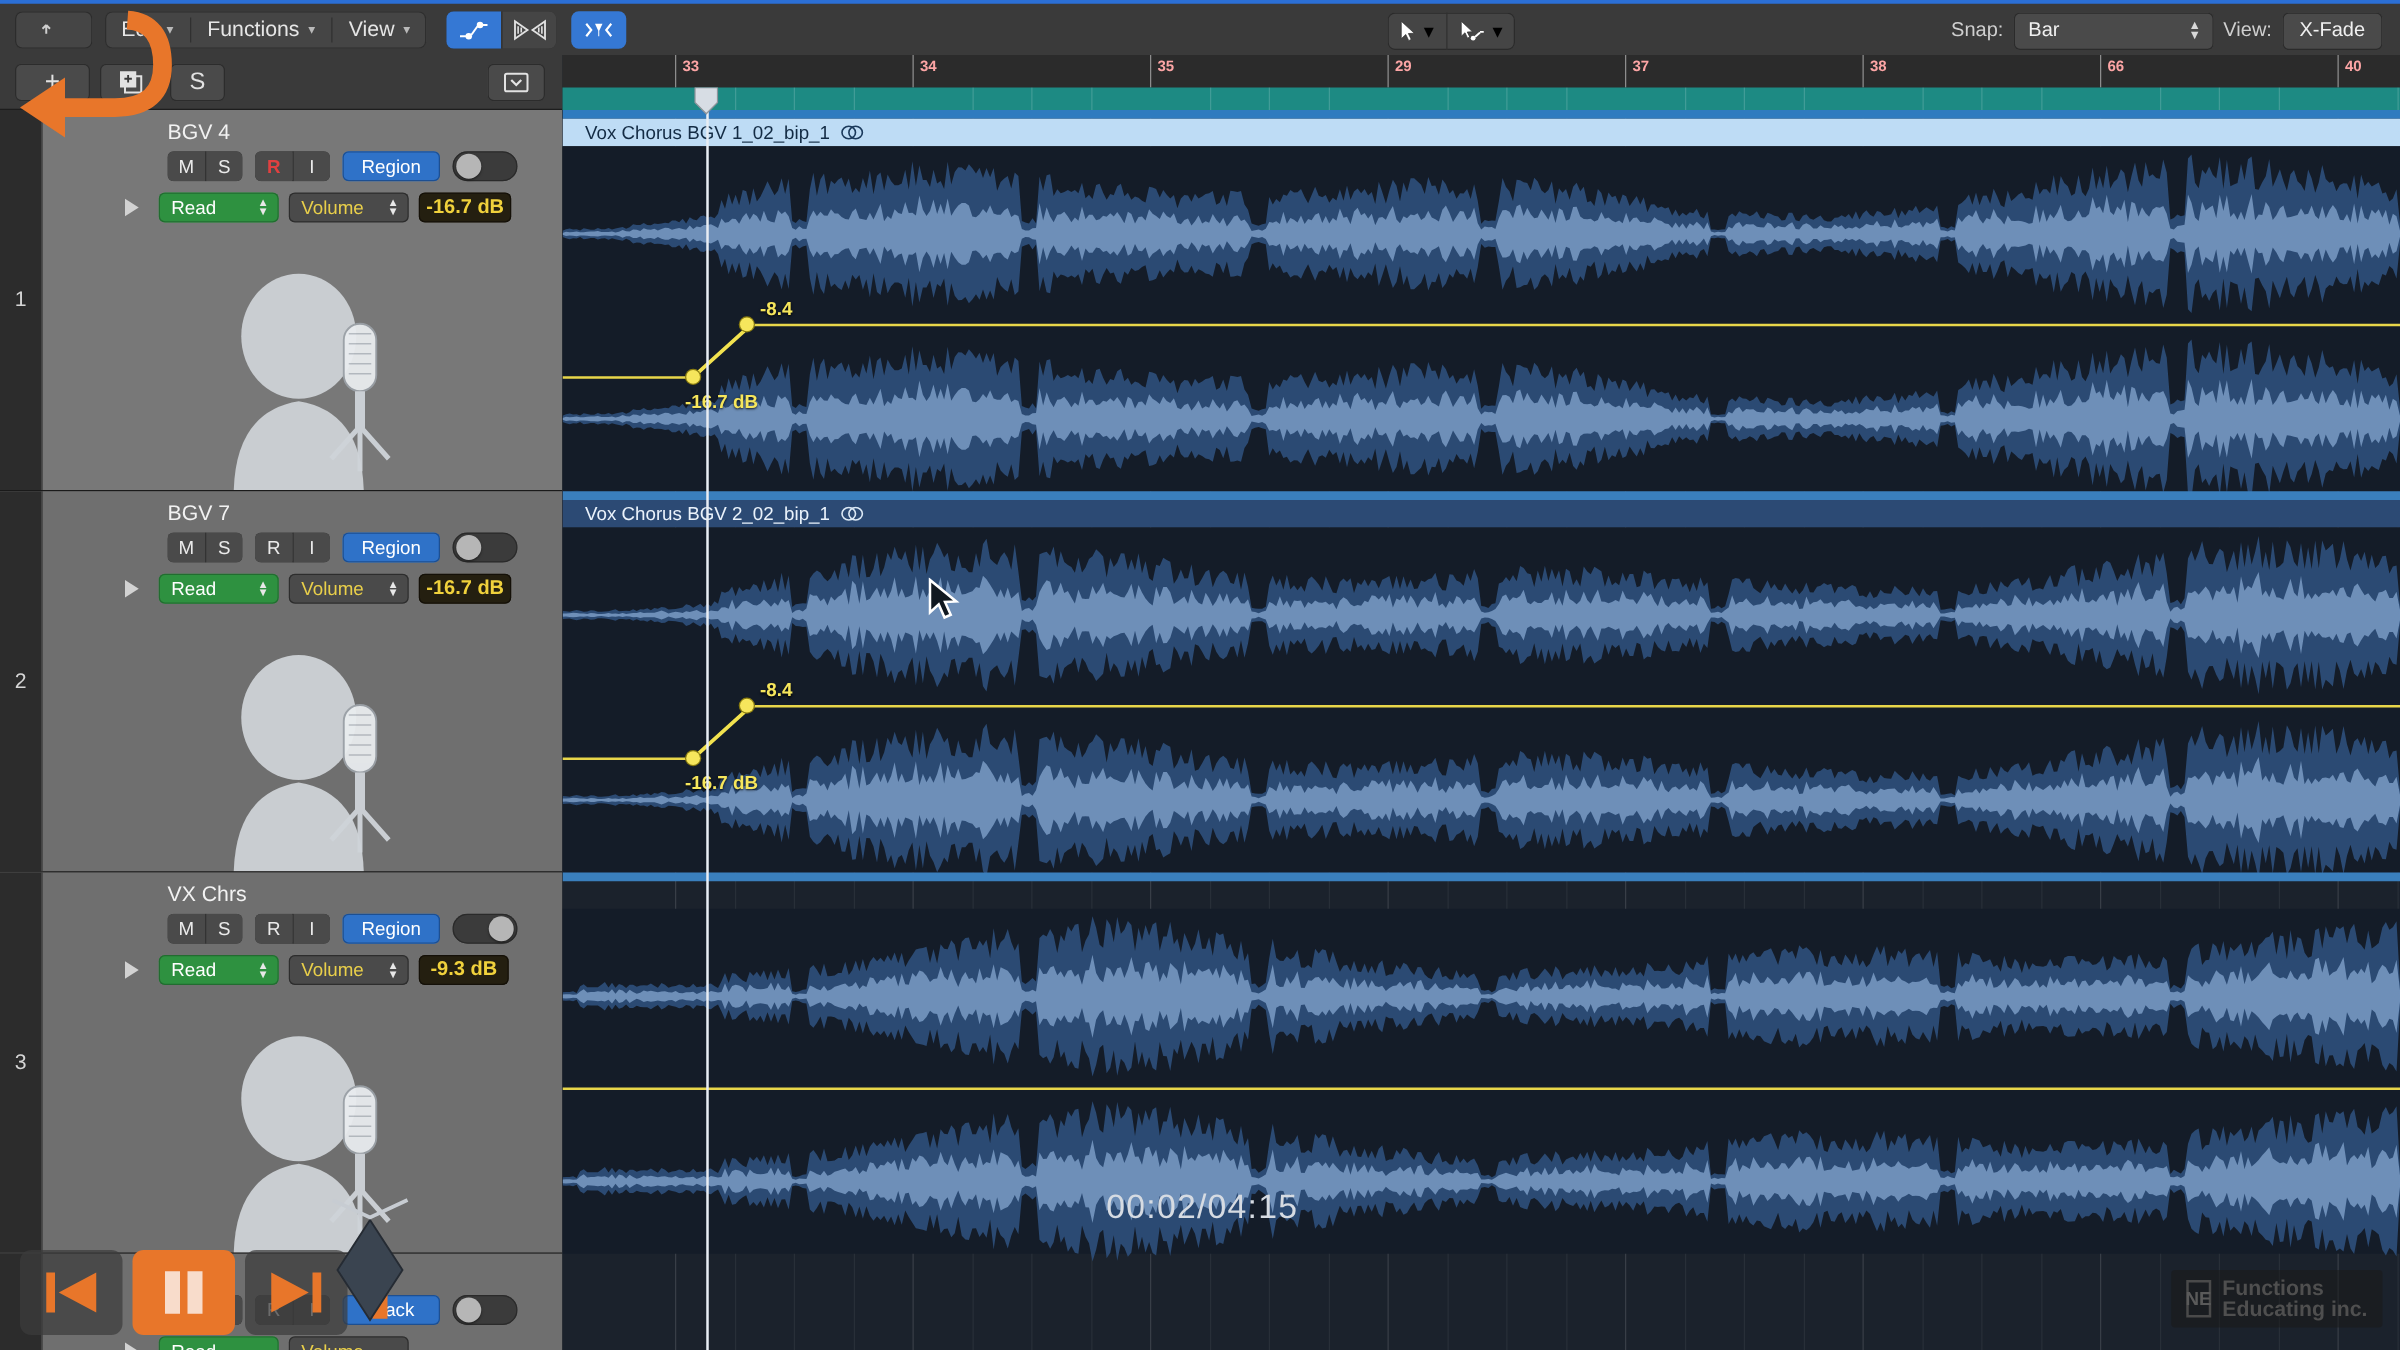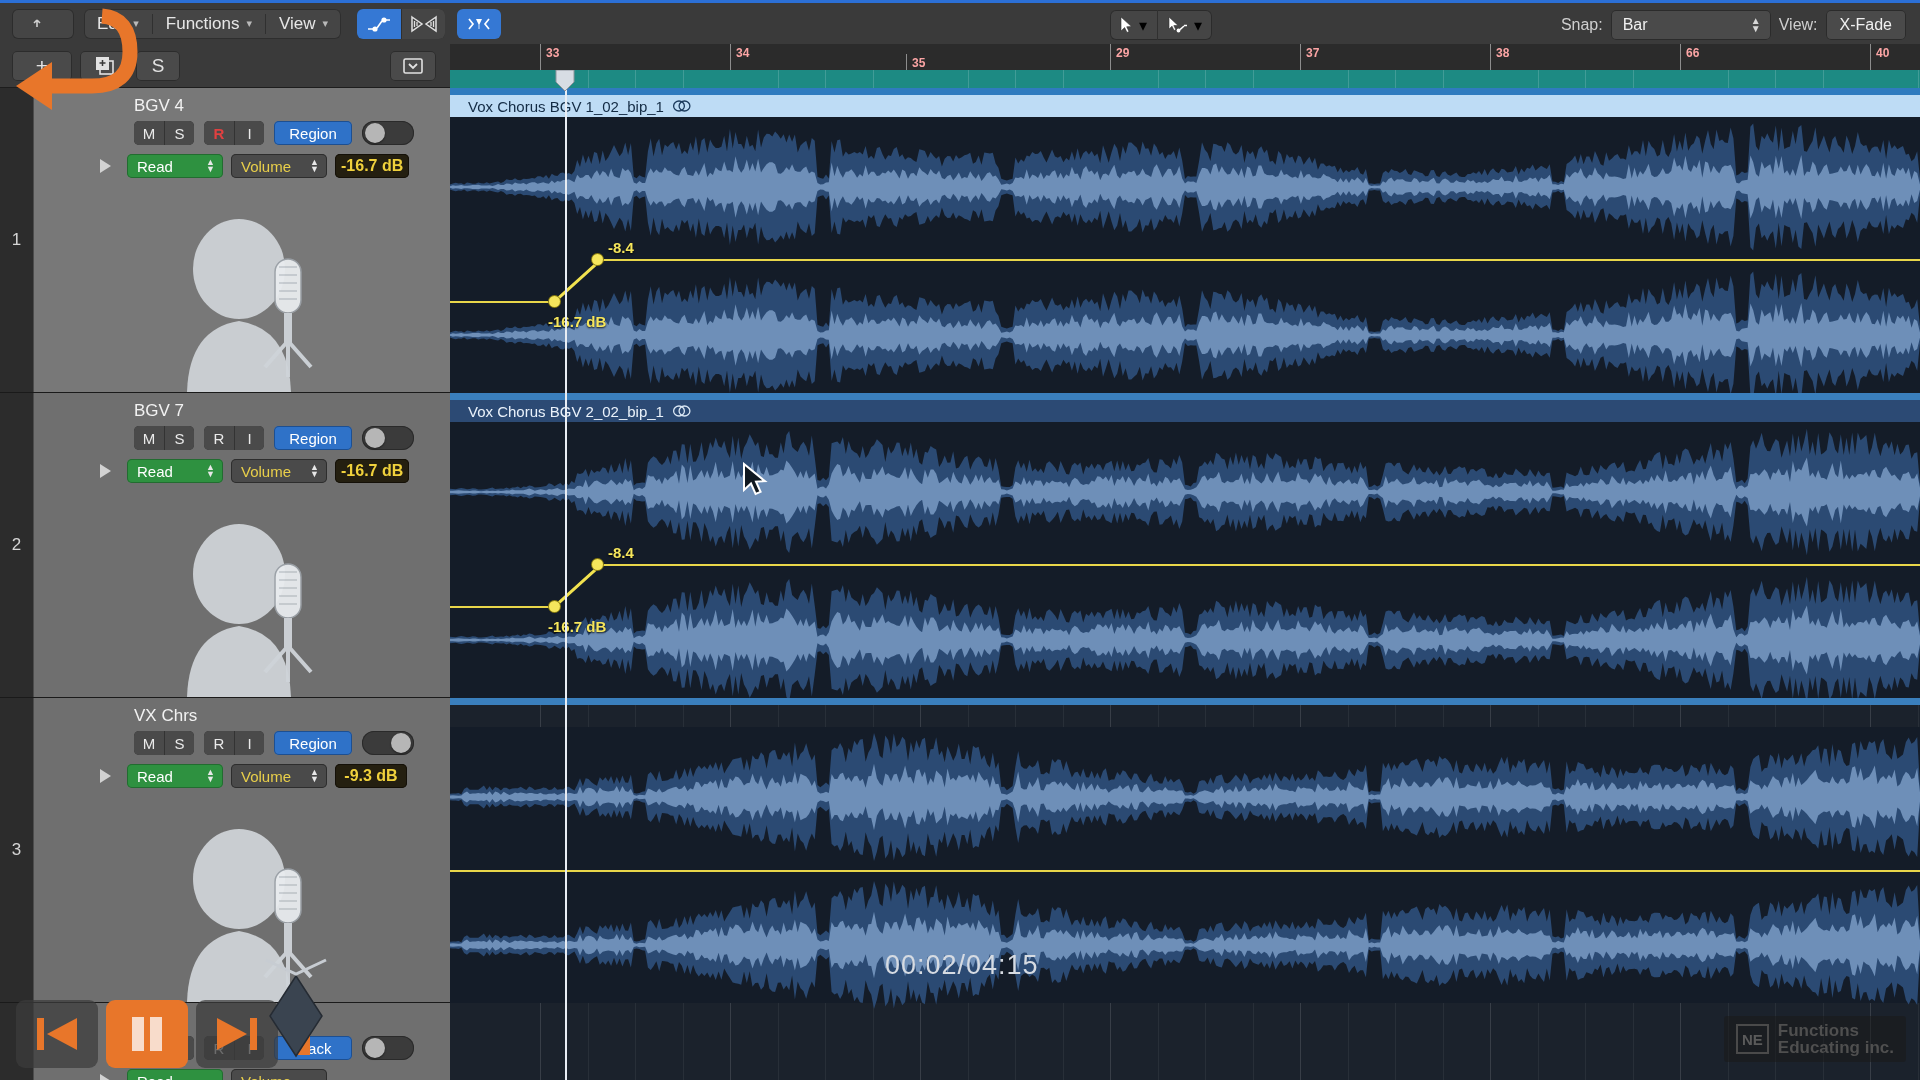--- a/index.html
+++ b/index.html
@@ -139,21 +139,21 @@
 
   
   .timecode { position:absolute; color:#d6dbe2; font-size:27px; letter-spacing:1px; z-index:20; }
   .transport { position:absolute; z-index:30; display:flex; align-items:center; gap:8px; }
   .tp-btn { width:82px; height:68px; border-radius:9px; background:rgba(60,60,60,.72);
     display:flex; align-items:center; justify-content:center; }
   .tp-btn.active { background:#e8762a; }
 
   .watermark { position:absolute; right:14px; bottom:18px; display:flex; align-items:center;
     gap:9px; background:rgba(25,25,25,.55); padding:6px 12px; border-radius:3px; z-index:25; }
-  .wm-box { width:33px; height:30px; border:2px solid #4a4a4a; display:flex;
+  .wm-box { width:20px; height:30px; border:2px solid #4a4a4a; display:flex;
     align-items:center; justify-content:center; color:#5a5a5a; font-size:15px; font-weight:bold; }
   .wm-txt { color:#4f4f4f; font-size:17px; font-weight:bold; line-height:17px; }
 
   .orange-arrow { position:absolute; left:6px; top:4px; z-index:40; pointer-events:none; }
   .cursor-arrow { position:absolute; z-index:45; pointer-events:none; }
   .down-marker { position:absolute; z-index:35; pointer-events:none; }
 </style>
 </head>
 <body>
 
@@ -446,21 +446,21 @@
   </div>
 
   <div class="ruler">
     <div class="ruler-nums" id="ruler-nums">
         <div class="bar-tick" style="left: 90px;">
           <b>33</b>
         </div>
         <div class="bar-tick" style="left: 280px;">
           <b>34</b>
         </div>
-        <div class="bar-tick" style="left: 456px; margin-top: 10px;">
+        <div class="bar-tick" style="left: 470px;">
           <b>35</b>
         </div>
         <div class="bar-tick" style="left: 660px;">
           <b>29</b>
         </div>
         <div class="bar-tick" style="left: 850px;">
           <b>37</b>
         </div>
         <div class="bar-tick" style="left: 1040px;">
           <b>38</b>

